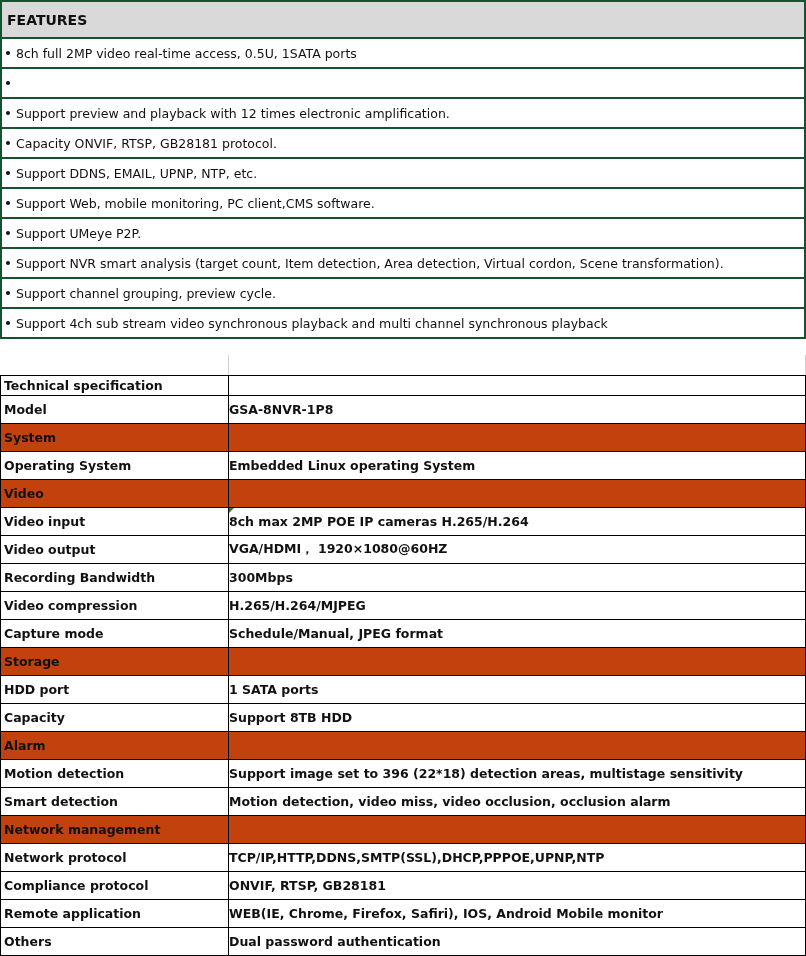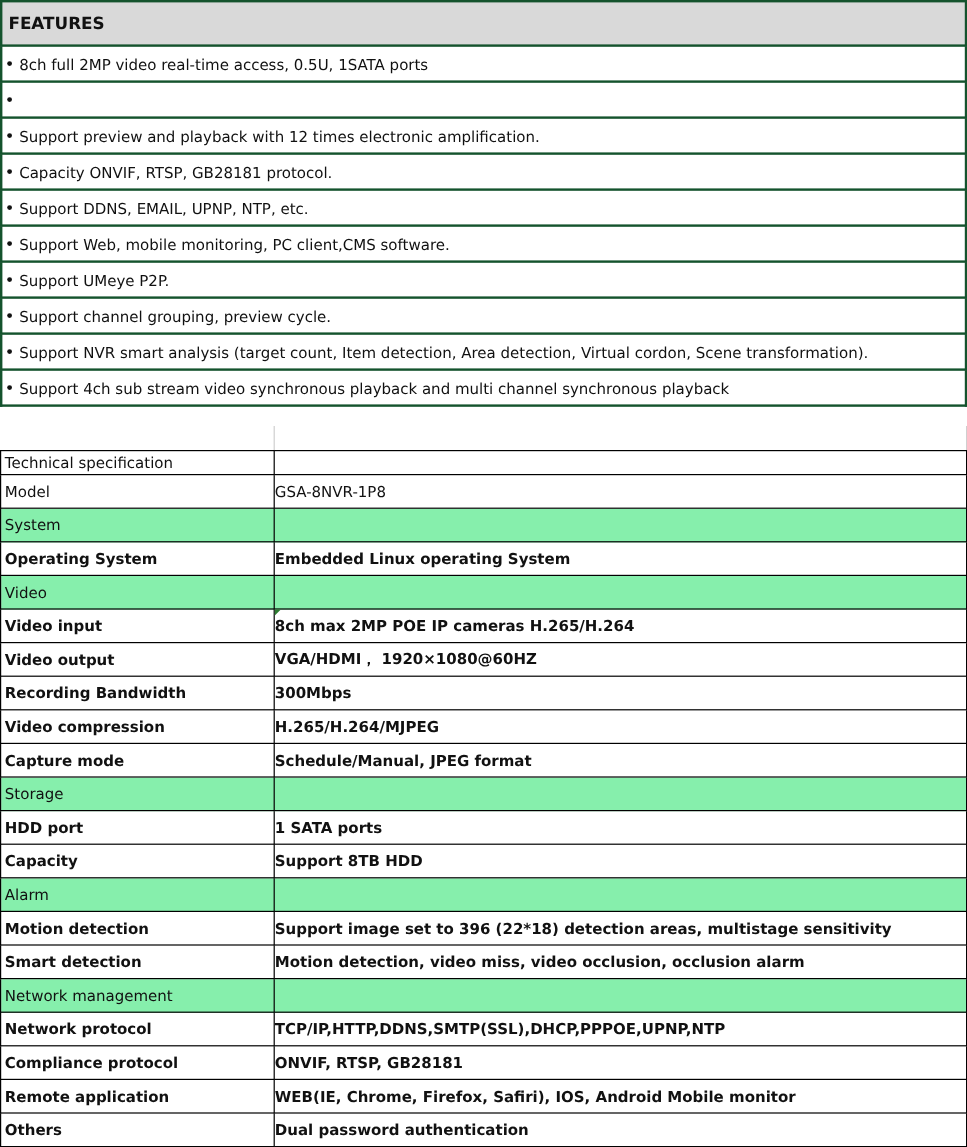--- a/index.html
+++ b/index.html
@@ -10,22 +10,22 @@
     .features .fhead td { background: #d9d9d9; height: 35px; font-weight: bold; font-size: 14px; padding-left: 5px; }
     .bullet { display: inline-block; width: 4px; height: 4px; border-radius: 50%; background: #111; margin: 0 6px 0 0; vertical-align: middle; position: relative; top: -1px; }
     .gap { position: absolute; left: 0; top: 355px; width: 806px; height: 20px; }
     .gap .gl { position: absolute; left: 228px; top: 0; width: 1px; height: 20px; background: #cfcfcf; }
     .gap .gr { position: absolute; right: 0; top: 0; width: 1px; height: 20px; background: #cfcfcf; }
     .spec { position: absolute; left: 0; top: 375px; width: 806px; border-collapse: collapse; table-layout: fixed; }
     .spec td { border: 1px solid #000; height: 27px; font-size: 12.5px; white-space: nowrap; padding: 0; font-weight: bold; }
     .spec td.k { width: 224px; padding-left: 3px; }
     .spec td.v { text-align: left; }
     .spec tr.title td { height: 19px; }
-    .spec tr.section td { background: #86efac; }
-    .spec .b { font-weight: normal; }
+    .spec tr.section td { background: #c2410c; }
+    .spec .b { font-weight: bold; }
     .corner-mark { position: absolute; left: 229px; top: 508px; width: 0; height: 0;
                    border-top: 5px solid #2e7d32; border-right: 5px solid transparent; }
   </style>
 </head>
 <body>
 
 <table class="features">
   <tbody id="features-body">
     <tr class="fhead">
       <td>FEATURES</td>
@@ -45,24 +45,24 @@
       <tr>
         <td><span class="bullet"></span><span>Support DDNS, EMAIL, UPNP, NTP, etc.</span></td>
       </tr>
       <tr>
         <td><span class="bullet"></span><span>Support Web, mobile monitoring, PC client,CMS software.</span></td>
       </tr>
       <tr>
         <td><span class="bullet"></span><span>Support UMeye P2P.</span></td>
       </tr>
       <tr>
-        <td><span class="bullet"></span><span>Support channel grouping, preview cycle.</span></td>
+        <td><span class="bullet"></span><span>Support NVR smart analysis (target count, Item detection, Area detection, Virtual cordon, Scene transformation).</span></td>
       </tr>
       <tr>
-        <td><span class="bullet"></span><span>Support NVR smart analysis (target count, Item detection, Area detection, Virtual cordon, Scene transformation).</span></td>
+        <td><span class="bullet"></span><span>Support channel grouping, preview cycle.</span></td>
       </tr>
       <tr>
         <td><span class="bullet"></span><span>Support 4ch sub stream video synchronous playback and multi channel synchronous playback</span></td>
       </tr>
     </tbody>
 </table>
 
 <div class="gap">
   <div class="gl"></div>
   <div class="gr"></div>

